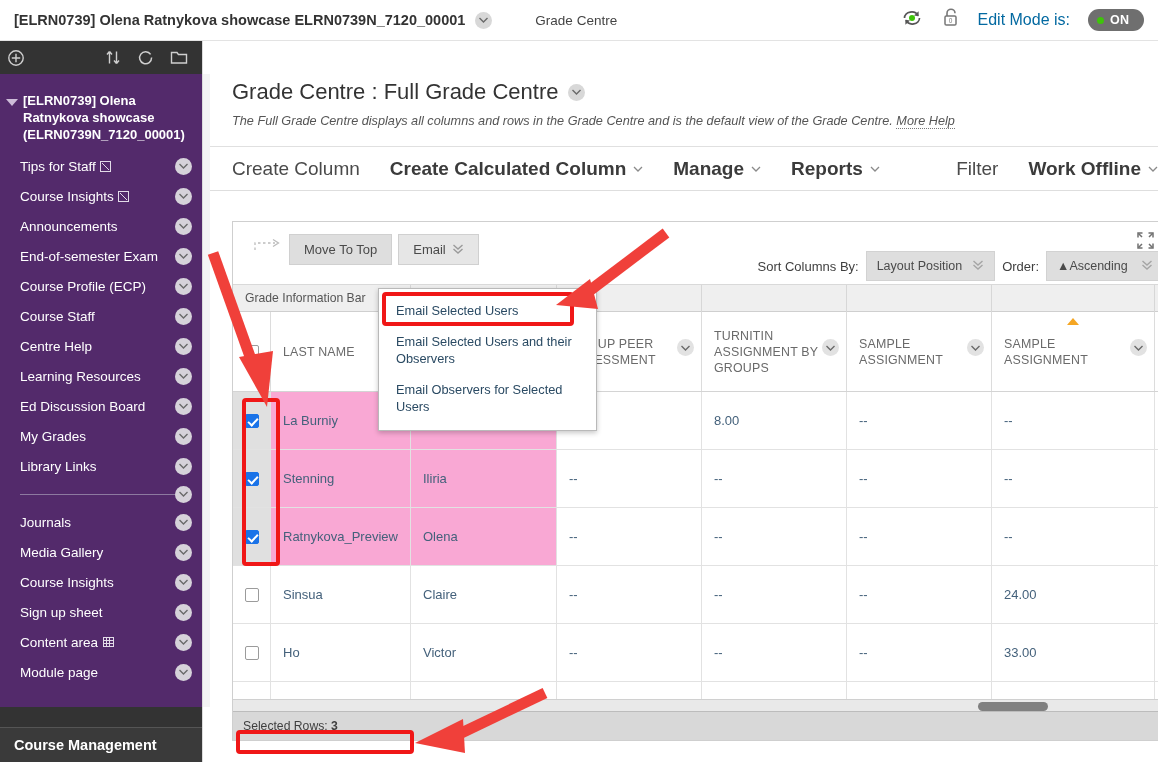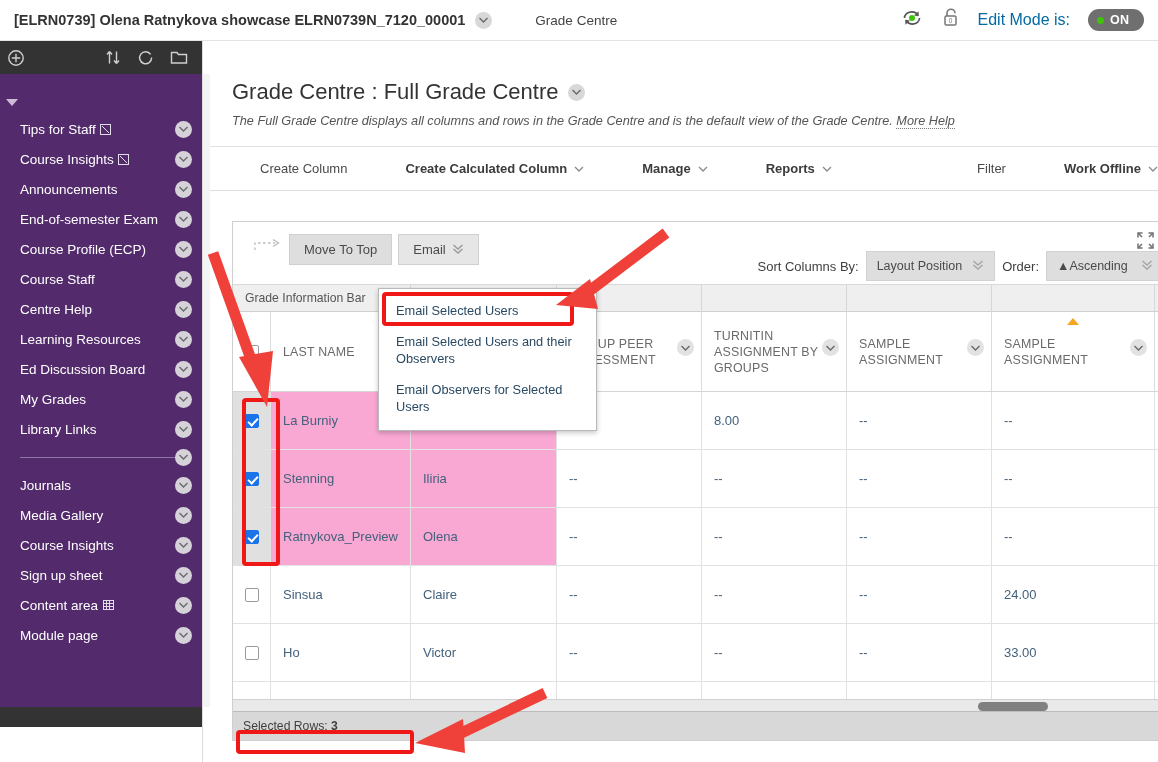--- a/index.html
+++ b/index.html
@@ -126,21 +126,21 @@
   .more-help { border-bottom: 1px dotted #777; cursor: pointer; }
   .sep-line { margin: 18px 0 0 0; height: 1px; background: #e0e0e0; }
 
   
   .actionbar {
     display: flex; align-items: center; height: 44px; padding-left: 22px;
     border-bottom: 1px solid #dedede;
   }
   .action-item {
     display: inline-flex; align-items: center; gap: 7px; margin-right: 30px;
-    font-size: 13px; color: #4a4a4a; cursor: pointer; white-space: nowrap; margin-left: 28px;
+    font-size: 19px; color: #4a4a4a; cursor: pointer; white-space: nowrap;
   }
   .action-item.bold { font-weight: bold; color: #3b3b3b; }
   .action-right { margin-left: auto; display: flex; align-items: center; padding-right: 0px; }
   .chev-dark svg { display: block; }
 
   
   .grid-panel {
     position: absolute; left: 22px; top: 180px; width: 940px; height: 520px;
     border: 1px solid #cfcfcf; border-right: none; background: #fff;
   }
@@ -314,20 +314,21 @@
         <svg width="18" height="16" viewBox="0 0 18 16">
           <path d="M1.5 3.5 h5.5 l1.4 2 h8.1 v8.5 h-15 z" fill="none" stroke="#cfcfcf" stroke-width="1.4"></path>
         </svg>
       </span>
     </span>
   </div>
 
   <div class="sidebar">
     <div class="sidebar-head">
       <span class="tri-toggle"></span>
+      <span class="sidebar-course">[ELRN0739] Olena Ratnykova showcase (ELRN0739N_7120_00001)</span>
     </div>
     <div id="nav-list-1">
         <div class="nav-item">
           <span class="label" style="flex: 0 0 auto;">Tips for Staff</span>
           <span class="ext-icon"></span>
           <span style="flex: 1 1 auto;"></span>
           <span class="nav-chev">
             <svg width="9" height="6" viewBox="0 0 9 6">
               <path d="M0.5 1 L4.5 5 L8.5 1" fill="none" stroke="#6a6a6a" stroke-width="1.4"></path>
             </svg>
@@ -471,20 +472,21 @@
           <span class="label">Module page</span>
           <span class="nav-chev">
             <svg width="9" height="6" viewBox="0 0 9 6">
               <path d="M0.5 1 L4.5 5 L8.5 1" fill="none" stroke="#6a6a6a" stroke-width="1.4"></path>
             </svg>
           </span>
         </div>
       </div>
   </div>
   <div class="sidebar-bottom-dark"></div>
+  <div class="course-mgmt">Course Management</div>
   <div class="sidebar-grip"></div>
   <div class="sidebar-divider-vert"></div>
 
   <div class="main">
 
     <div class="page-title-row">
       <span class="page-title">Grade Centre : Full Grade Centre</span>
       <span class="circle-chev">
         <svg width="9" height="6" viewBox="0 0 9 6">
             <path d="M0.5 1 L4.5 5 L8.5 1" fill="none" stroke="#6a6a6a" stroke-width="1.4"></path>

